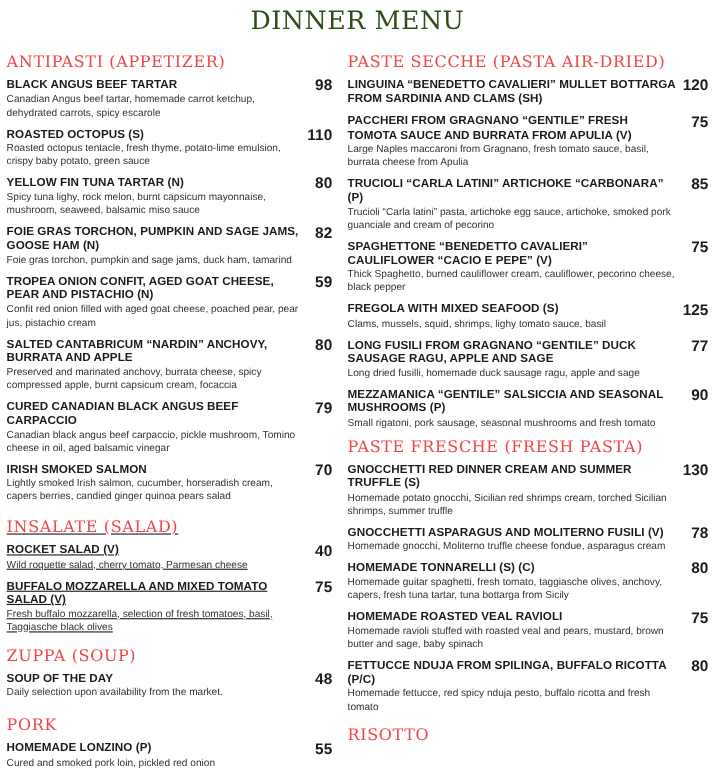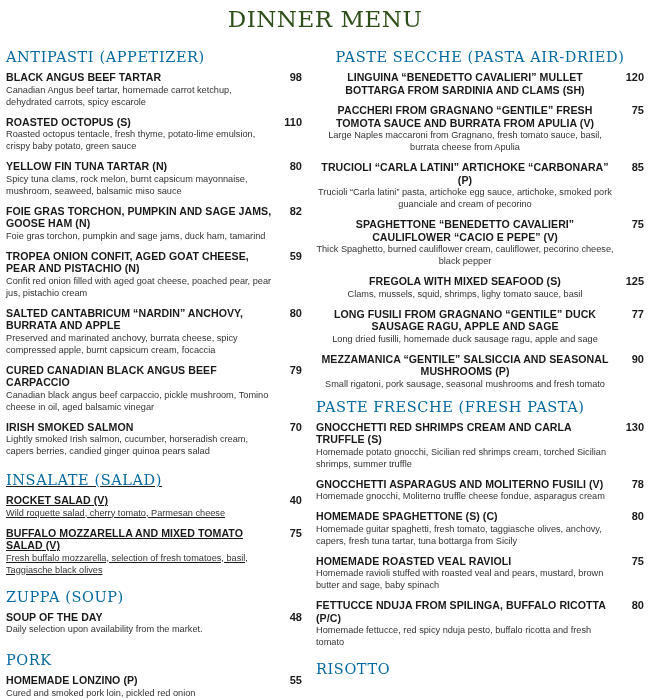--- a/index.html
+++ b/index.html
@@ -2,46 +2,46 @@
 <html><head>
 <meta charset="utf-8">
 <style>
   html,body{margin:0;padding:0;background:#ffffff;}
   body{width:650px;height:700px;overflow:hidden;position:relative;font-family:"Liberation Sans",sans-serif;color:#1a1a1a;}
   .title{position:absolute;left:0;top:6px;width:650px;text-align:center;font-family:"DejaVu Serif",serif;font-size:23px;color:#2f4f1a;letter-spacing:0.5px;}
   .col{position:absolute;top:48px;}
   .col-left{left:6px;width:296px;}
   .col-right{left:316px;width:328px;}
   .section{margin-bottom:0;}
-  .sec-title{font-family:"DejaVu Serif",serif;font-size:14.5px;color:#0369a1;letter-spacing:0.6px;margin:0 0 5px 0;line-height:18px;}
+  .sec-title{font-family:"DejaVu Serif",serif;font-size:14.5px;color:#ef4444;letter-spacing:0.6px;margin:0 0 5px 0;line-height:18px;}
   .item{position:relative;padding-right:30px;margin-bottom:8px;}
   .item-name{font-size:10.6px;font-weight:bold;color:#1a1a1a;line-height:12.5px;letter-spacing:0.05px;}
   .item-desc{font-size:9.2px;color:#333;line-height:12px;}
-  .item-price{position:absolute;right:0;top:0;font-size:11px;font-weight:bold;line-height:12.5px;}
+  .item-price{position:absolute;right:0;top:0;font-size:14px;font-weight:bold;line-height:12.5px;}
 </style>
 </head>
 <body>
 
 <div class="title">DINNER MENU</div>
 <div class="col col-left" id="col-left">
     <div class="section" style="margin-bottom: 14px;">
       <div class="sec-title">ANTIPASTI (APPETIZER)</div>
       <div class="item">
         <div class="item-name">BLACK ANGUS BEEF TARTAR</div>
         <div class="item-desc">Canadian Angus beef tartar, homemade carrot ketchup, dehydrated carrots, spicy escarole</div>
         <div class="item-price">98</div>
       </div>
       <div class="item">
         <div class="item-name">ROASTED OCTOPUS (S)</div>
         <div class="item-desc">Roasted octopus tentacle, fresh thyme, potato-lime emulsion, crispy baby potato, green sauce</div>
         <div class="item-price">110</div>
       </div>
       <div class="item">
         <div class="item-name">YELLOW FIN TUNA TARTAR (N)</div>
-        <div class="item-desc">Spicy tuna clams, rock melon, burnt capsicum mayonnaise, mushroom, seaweed, balsamic miso sauce</div>
+        <div class="item-desc">Spicy tuna lighy, rock melon, burnt capsicum mayonnaise, mushroom, seaweed, balsamic miso sauce</div>
         <div class="item-price">80</div>
       </div>
       <div class="item">
         <div class="item-name">FOIE GRAS TORCHON, PUMPKIN AND SAGE JAMS, GOOSE HAM (N)</div>
         <div class="item-desc">Foie gras torchon, pumpkin and sage jams, duck ham, tamarind</div>
         <div class="item-price">82</div>
       </div>
       <div class="item">
         <div class="item-name">TROPEA ONION CONFIT, AGED GOAT CHEESE, PEAR AND PISTACHIO (N)</div>
         <div class="item-desc">Confit red onion filled with aged goat cheese, poached pear, pear jus, pistachio cream</div>
@@ -87,21 +87,21 @@
     <div class="section" style="margin-bottom: 0px;">
       <div class="sec-title">PORK</div>
       <div class="item">
         <div class="item-name">HOMEMADE LONZINO (P)</div>
         <div class="item-desc">Cured and smoked pork loin, pickled red onion</div>
         <div class="item-price">55</div>
       </div>
     </div>
   </div>
 <div class="col col-right" id="col-right">
-    <div class="section" style="margin-bottom: 4px; text-align: center;">
+    <div class="section" style="margin-bottom: 4px;">
       <div class="sec-title">PASTE SECCHE (PASTA AIR-DRIED)</div>
       <div class="item">
         <div class="item-name">LINGUINA “BENEDETTO CAVALIERI” MULLET BOTTARGA FROM SARDINIA AND CLAMS (SH)</div>
         <div class="item-price">120</div>
       </div>
       <div class="item">
         <div class="item-name">PACCHERI FROM GRAGNANO “GENTILE” FRESH TOMOTA SAUCE AND BURRATA FROM APULIA (V)</div>
         <div class="item-desc">Large Naples maccaroni from Gragnano, fresh tomato sauce, basil, burrata cheese from Apulia</div>
         <div class="item-price">75</div>
       </div>
@@ -127,31 +127,31 @@
       </div>
       <div class="item">
         <div class="item-name">MEZZAMANICA “GENTILE” SALSICCIA AND SEASONAL MUSHROOMS (P)</div>
         <div class="item-desc">Small rigatoni, pork sausage, seasonal mushrooms and fresh tomato</div>
         <div class="item-price">90</div>
       </div>
     </div>
     <div class="section" style="margin-bottom: 12px;">
       <div class="sec-title">PASTE FRESCHE (FRESH PASTA)</div>
       <div class="item">
-        <div class="item-name">GNOCCHETTI RED SHRIMPS CREAM AND CARLA TRUFFLE (S)</div>
+        <div class="item-name">GNOCCHETTI RED DINNER CREAM AND SUMMER TRUFFLE (S)</div>
         <div class="item-desc">Homemade potato gnocchi, Sicilian red shrimps cream, torched Sicilian shrimps, summer truffle</div>
         <div class="item-price">130</div>
       </div>
       <div class="item">
         <div class="item-name">GNOCCHETTI ASPARAGUS AND MOLITERNO FUSILI (V)</div>
         <div class="item-desc">Homemade gnocchi, Moliterno truffle cheese fondue, asparagus cream</div>
         <div class="item-price">78</div>
       </div>
       <div class="item">
-        <div class="item-name">HOMEMADE SPAGHETTONE (S) (C)</div>
+        <div class="item-name">HOMEMADE TONNARELLI (S) (C)</div>
         <div class="item-desc">Homemade guitar spaghetti, fresh tomato, taggiasche olives, anchovy, capers, fresh tuna tartar, tuna bottarga from Sicily</div>
         <div class="item-price">80</div>
       </div>
       <div class="item">
         <div class="item-name">HOMEMADE ROASTED VEAL RAVIOLI</div>
         <div class="item-desc">Homemade ravioli stuffed with roasted veal and pears, mustard, brown butter and sage, baby spinach</div>
         <div class="item-price">75</div>
       </div>
       <div class="item">
         <div class="item-name">FETTUCCE NDUJA FROM SPILINGA, BUFFALO RICOTTA (P/C)</div>

